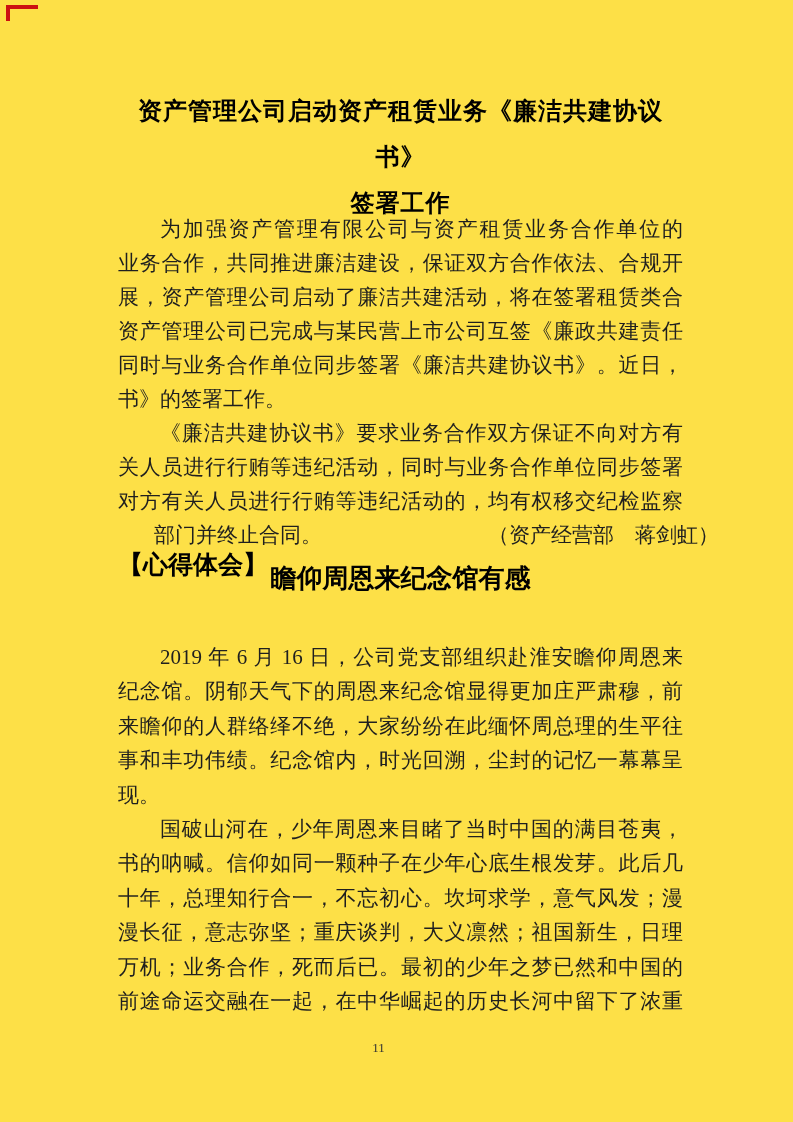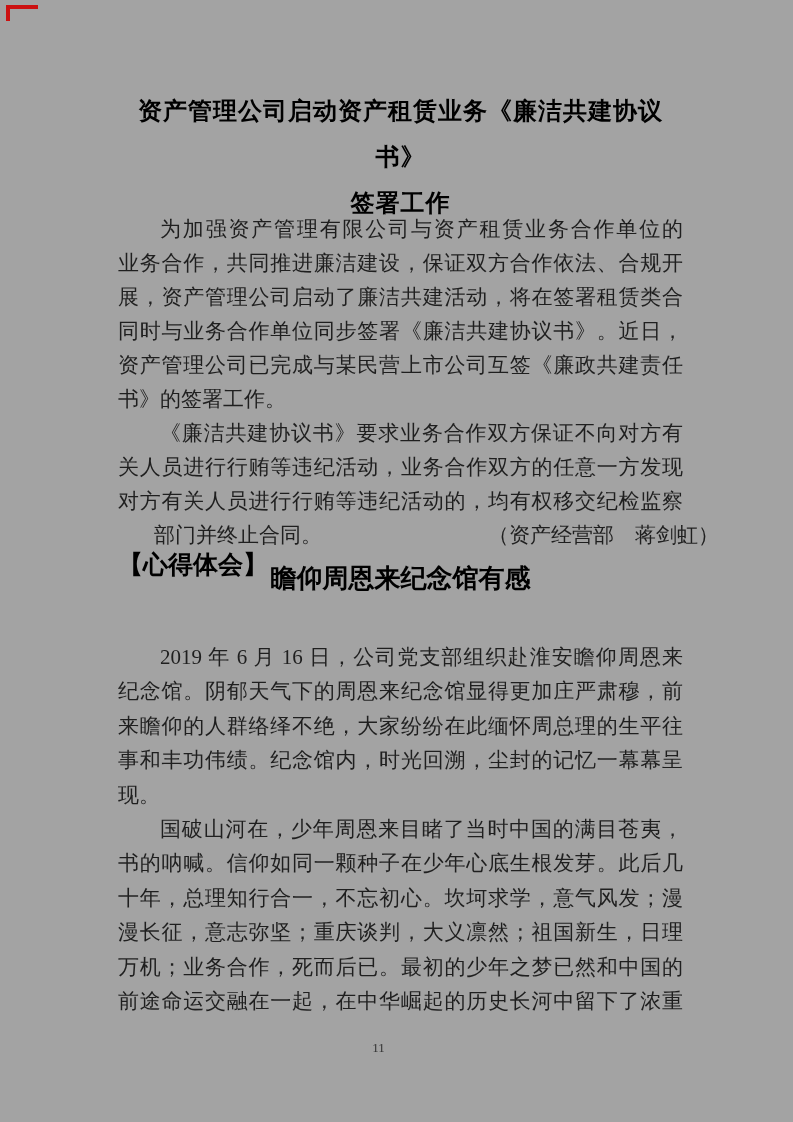--- a/index.html
+++ b/index.html
@@ -1,20 +1,20 @@
 <!DOCTYPE html>
 <html><head>
 <meta charset="utf-8">
 <style>
   html,body { margin:0; padding:0; background:#ffffff; }
   .page {
     position: relative;
     width: 793px;
     height: 1122px;
-    background: #a3a3a3;
+    background: #fde047;
     overflow: hidden;
     font-family: "Liberation Serif", "DejaVu Serif", serif;
     color: #1f1f1f;
   }
   
   .corner-mark { position:absolute; left:6px; top:5px; width:32px; height:16px; }
   .corner-mark .h { position:absolute; left:0; top:0; width:32px; height:4px; background:#cc1111; }
   .corner-mark .v { position:absolute; left:0; top:0; width:4px; height:16px; background:#cc1111; }
 
   .content { position:absolute; left:118px; width:565px; }
@@ -93,28 +93,28 @@
 
   <div class="content title-block">
     <div>资产管理公司启动资产租赁业务《廉洁共建协议书》</div>
     <div>签署工作</div>
   </div>
 
   <div class="content body-block a1p1">
       <div class="bline indent">为加强资产管理有限公司与资产租赁业务合作单位的</div>
       <div class="bline">业务合作，共同推进廉洁建设，保证双方合作依法、合规开</div>
       <div class="bline">展，资产管理公司启动了廉洁共建活动，将在签署租赁类合</div>
+      <div class="bline">资产管理公司已完成与某民营上市公司互签《廉政共建责任</div>
       <div class="bline">同时与业务合作单位同步签署《廉洁共建协议书》。近日，</div>
-      <div class="bline">资产管理公司已完成与某民营上市公司互签《廉政共建责任</div>
       <div class="bline no-stretch">书》的签署工作。</div>
     </div>
 
   <div class="content body-block a1p2">
       <div class="bline indent">《廉洁共建协议书》要求业务合作双方保证不向对方有</div>
-      <div class="bline">关人员进行行贿等违纪活动，业务合作双方的任意一方发现</div>
+      <div class="bline">关人员进行行贿等违纪活动，同时与业务合作单位同步签署</div>
       <div class="bline">对方有关人员进行行贿等违纪活动的，均有权移交纪检监察</div>
     </div>
 
   <div class="content closing-row">
     <span>部门并终止合同。</span>
     <span>（资产经营部　蒋剑虹）</span>
   </div>
 
   <div class="content sec-header">【心得体会】</div>
 

